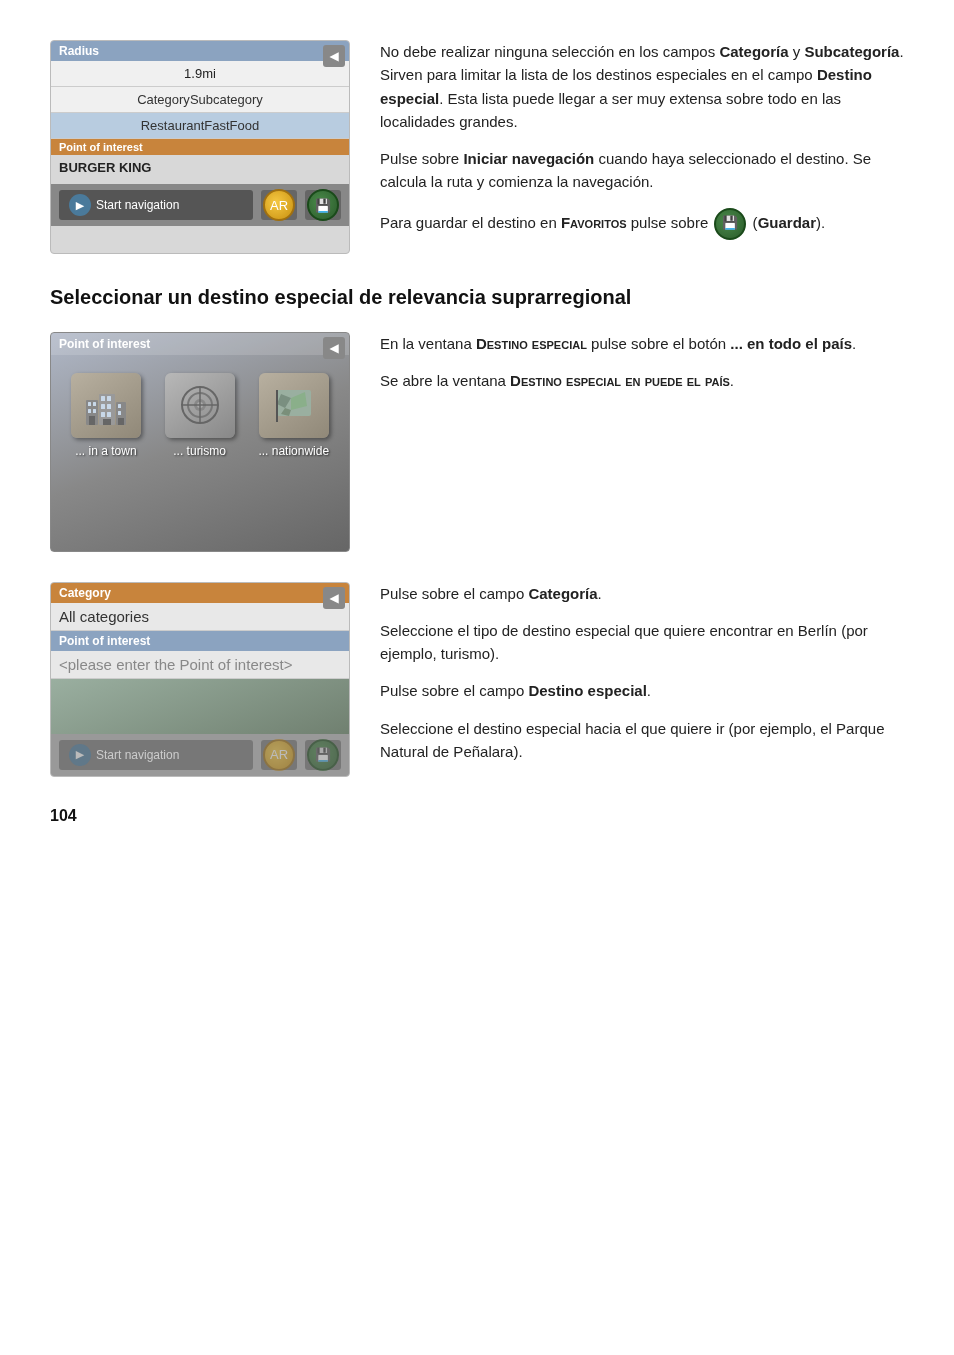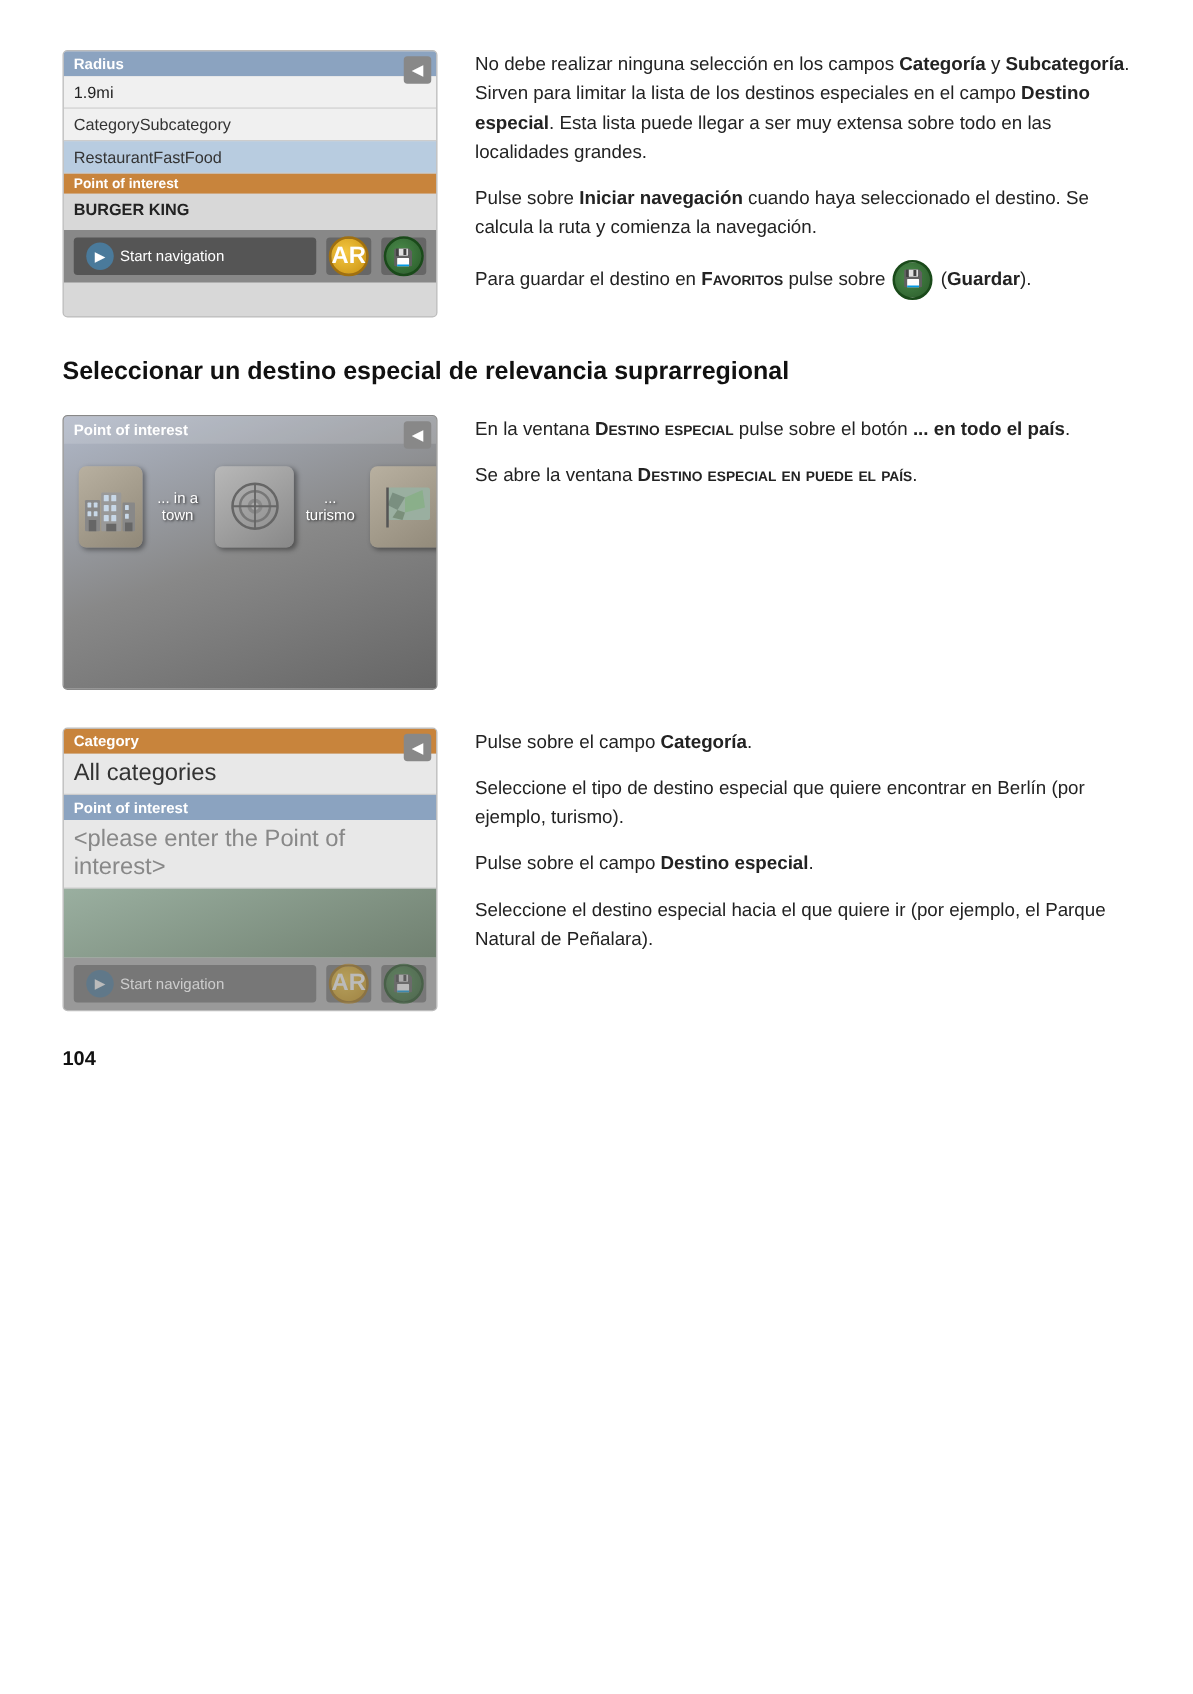--- a/index.html
+++ b/index.html
@@ -50,21 +50,21 @@
       font-size: 12px;
       font-weight: bold;
       padding: 3px 8px;
     }
     .nav-screen .field-row {
       background: #f0f0f0;
       border-bottom: 1px solid #ccc;
       padding: 5px 8px;
       font-size: 13px;
       display: flex;
-      justify-content: flex-start;
+      justify-content: center;
     }
     .nav-screen .field-row.selected {
       background: #b8cce0;
     }
     .nav-screen .field-row .left { color: #333; }
     .nav-screen .field-row .right { color: #333; }
     .nav-screen .poi-label {
       background: #c8843c;
       color: #fff;
       font-size: 11px;
@@ -129,22 +129,22 @@
     
     .map-icon-inline {
       display: inline-flex;
       align-items: center;
       justify-content: center;
       width: 32px;
       height: 32px;
       background: radial-gradient(circle at 40% 40%, #f5c842, #c89010);
       border-radius: 50%;
       vertical-align: middle;
-      font-size: 19px;
-      font-weight: bold;
+      font-size: 13px;
+      font-weight: normal;
       color: #fff;
       margin: 0 2px;
       border: 2px solid #a07010;
     }
     .save-icon-inline {
       display: inline-flex;
       align-items: center;
       justify-content: center;
       width: 32px;
       height: 32px;
@@ -207,20 +207,21 @@
       padding: 4px 8px;
     }
     .poi-screen .buttons-row {
       display: flex;
       justify-content: space-around;
       padding: 18px 12px 12px;
       gap: 8px;
     }
     .poi-btn {
       display: flex;
+      flex-direction: column;
       align-items: center;
       gap: 6px;
     }
     .poi-btn-icon {
       width: 70px;
       height: 65px;
       background: linear-gradient(145deg, #c8c0b0, #a09080);
       border-radius: 6px;
       display: flex;
       align-items: center;
@@ -293,21 +294,21 @@
       padding: 3px 8px;
     }
     .cat-screen .section-label.blue {
       background: #8ba3c0;
       color: #fff;
     }
     .cat-screen .field-row {
       background: #e8e8e8;
       border-bottom: 1px solid #ccc;
       padding: 5px 8px;
-      font-size: 19px;
+      font-size: 15px;
       color: #333;
     }
     .cat-screen .field-row.dim {
       color: #888;
     }
     .cat-screen .map-bg {
       height: 55px;
       background: linear-gradient(160deg, #9aafa0, #708070);
       position: relative;
     }

